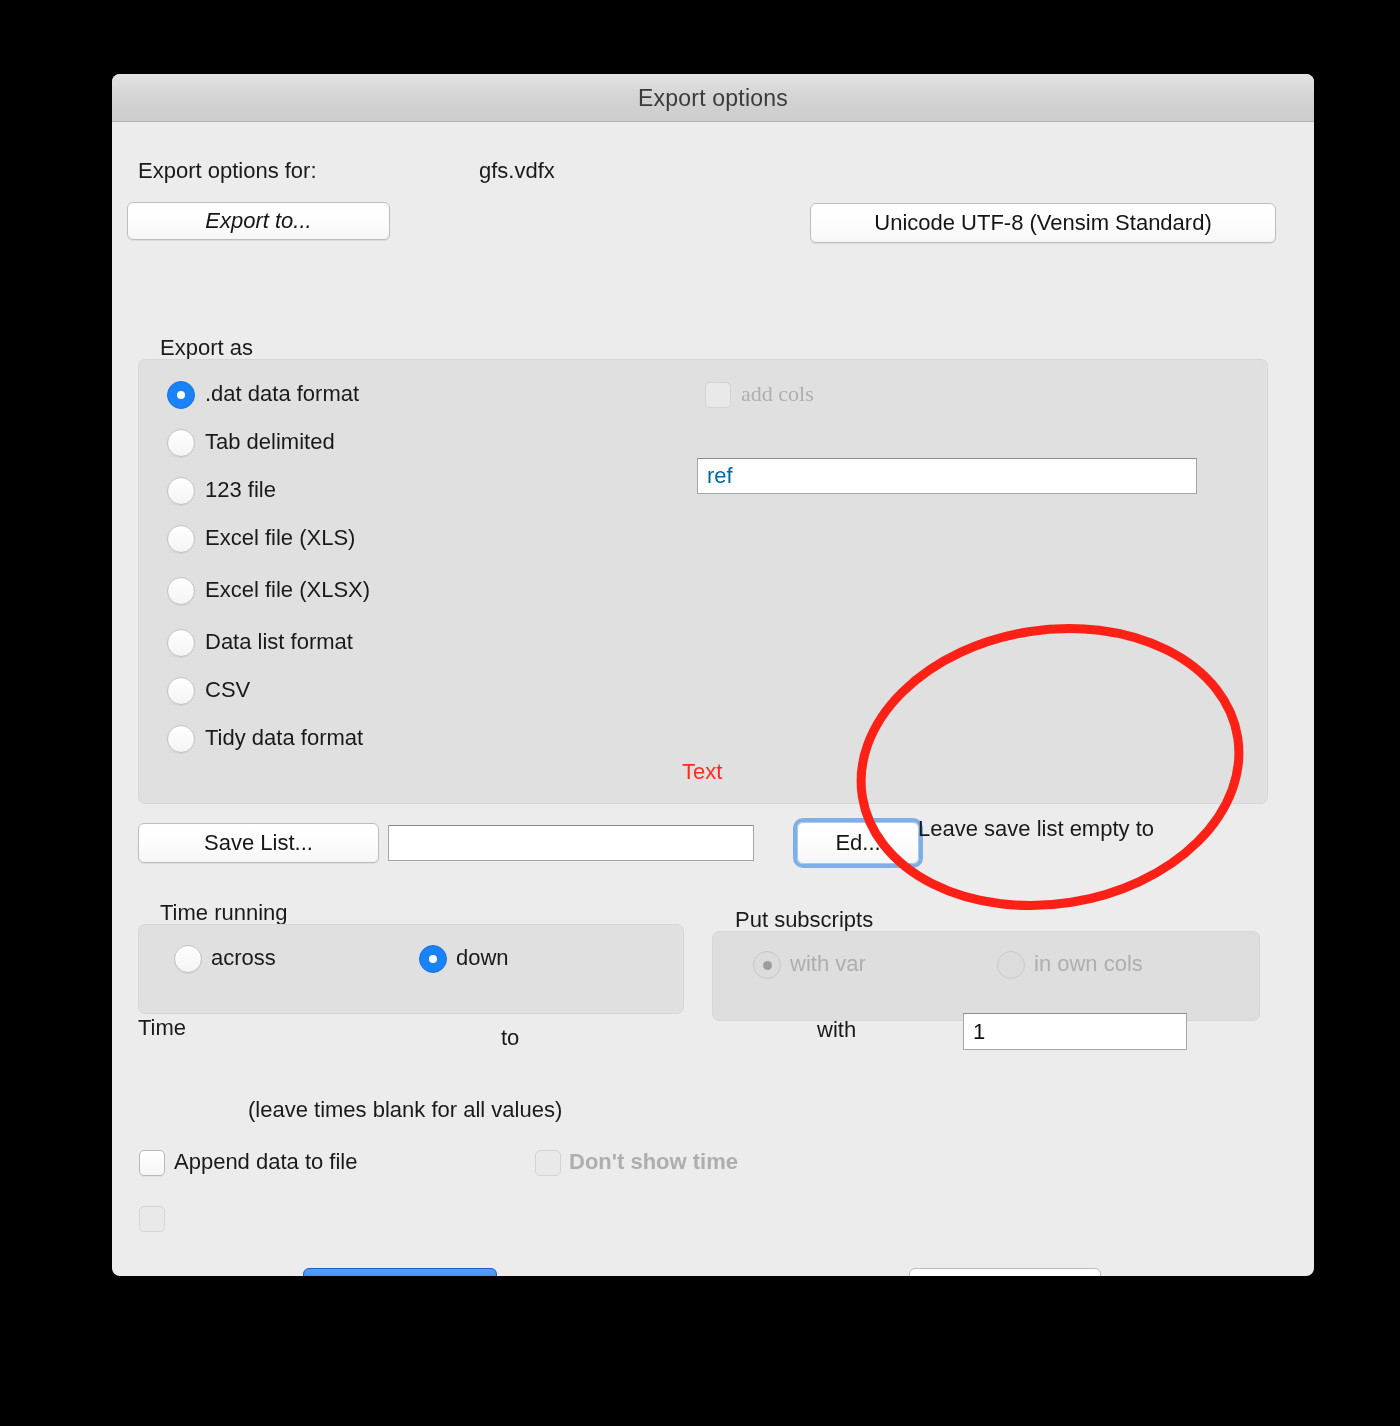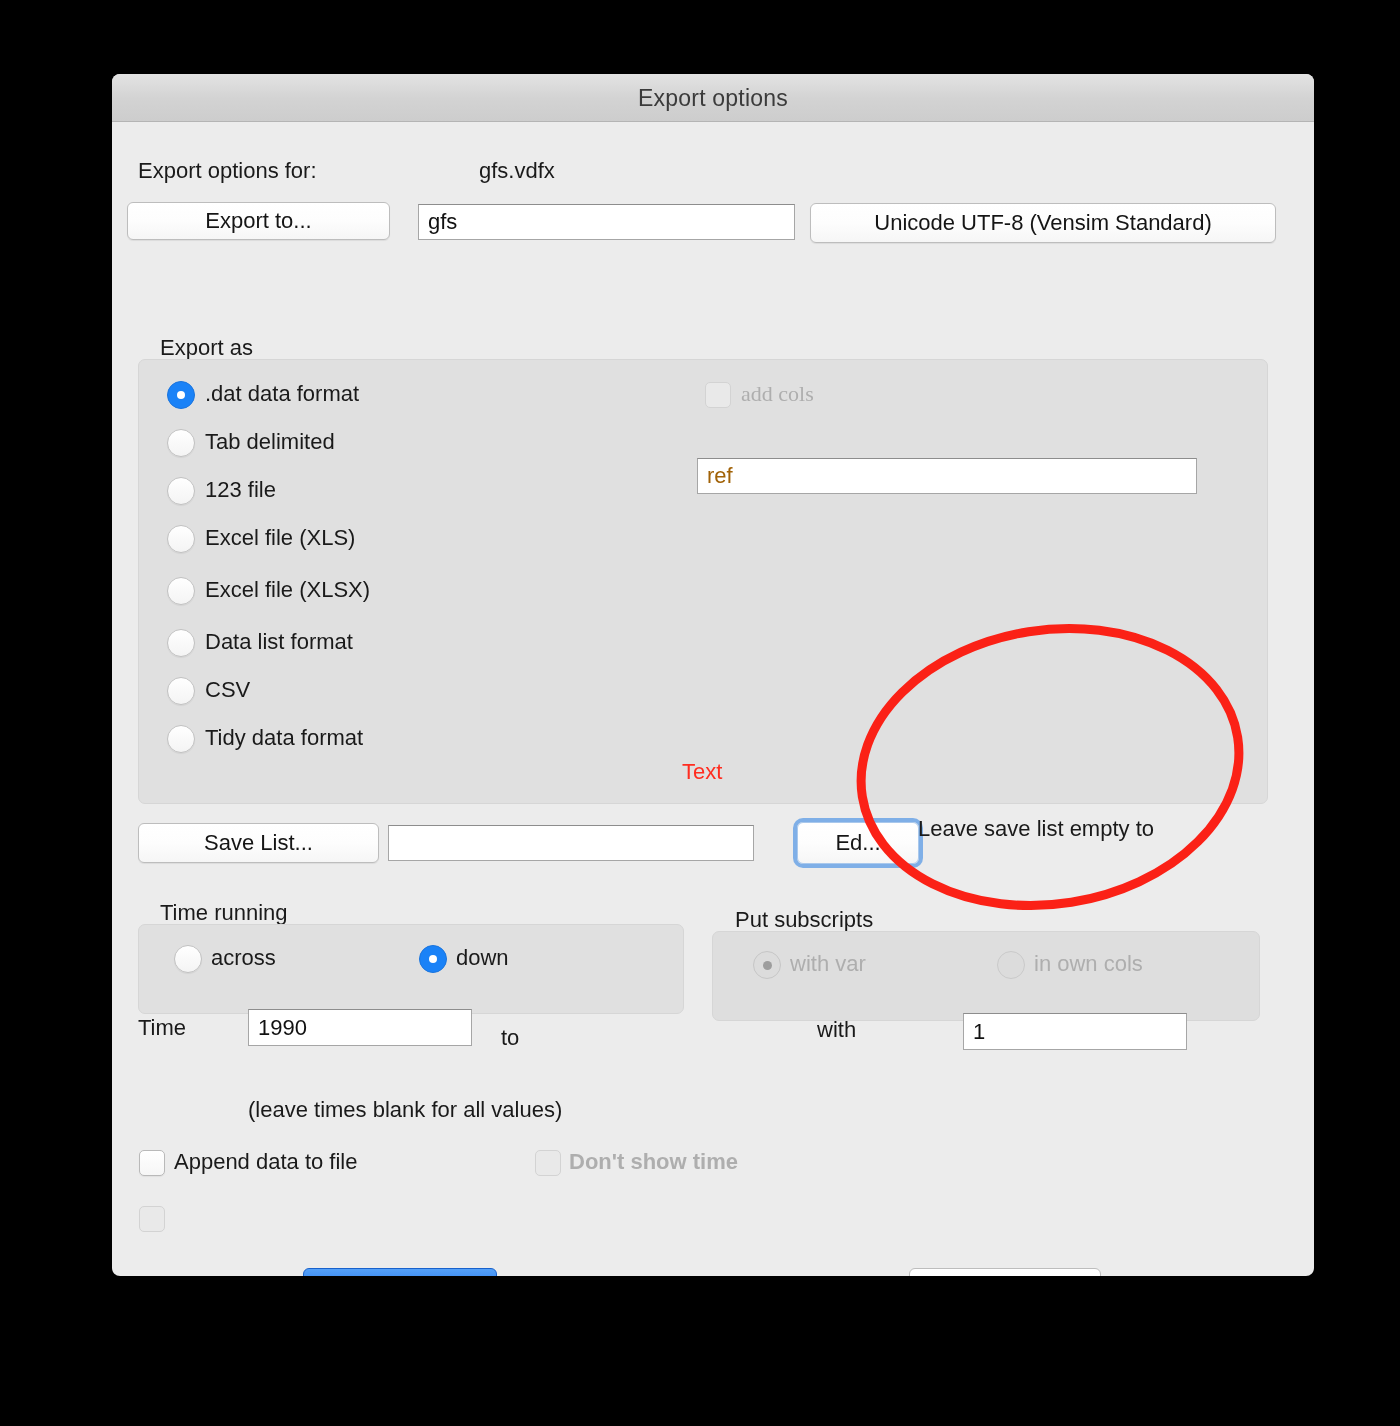--- a/index.html
+++ b/index.html
@@ -103,21 +103,21 @@
     background: #ffffff;
     border: 1px solid #a6a6a6;
     border-top-color: #8d8d8d;
     font-size: 22px;
     color: #111111;
     display: flex;
     align-items: center;
     padding-left: 9px;
     font-family: "Liberation Sans", sans-serif;
   }
-  .field .ph { color: #a16207; }
+  .field .ph { color: #0369a1; }
 
   
   .groupbox {
     position: absolute;
     box-sizing: border-box;
     background: #e0e0e0;
     border: 1px solid #d6d6d6;
     border-radius: 7px;
   }
   .groupbox.dimmed { background: #dedede; }
@@ -197,22 +197,21 @@
 
     <div class="titlebar">
       <div class="titlebar-text">Export options</div>
     </div>
 
     <div class="body">
 
       <div class="lbl" style="left:26px; top:36px;">Export options for:</div>
       <div class="lbl" style="left:367px; top:36px;">gfs.vdfx</div>
 
-      <div class="btn" style="left:15px; top:80px; width:263px; height:38px;">Export to...</div>
-      <div class="field" style="left:306px; top:82px; width:377px; height:36px;">gfs</div>
+      <div class="btn" style="left:15px; top:80px; width:263px; height:38px;font-style:italic;">Export to...</div>
       <div class="btn" style="left:698px; top:81px; width:466px; height:40px;">Unicode UTF-8 (Vensim Standard)</div>
 
       <div class="lbl" style="left:48px; top:213px;">Export as</div>
       <div class="groupbox" style="left:26px; top:237px; width:1130px; height:445px;"></div>
 
       <div class="radio on" style="left:55px; top:259px;"></div>
       <div class="lbl" style="left:93px; top:259px;">.dat data format</div>
 
       <div class="radio off" style="left:55px; top:307px;"></div>
       <div class="lbl" style="left:93px; top:307px;">Tab delimited</div>
@@ -258,21 +257,20 @@
       <div class="lbl" style="left:344px; top:823px;">down</div>
 
       <div class="lbl" style="left:623px; top:785px;">Put subscripts</div>
       <div class="groupbox dimmed" style="left:600px; top:809px; width:548px; height:90px;"></div>
       <div class="radio dim-on" style="left:641px; top:829px;"></div>
       <div class="lbl dim" style="left:678px; top:829px;">with var</div>
       <div class="radio dim-off" style="left:885px; top:829px;"></div>
       <div class="lbl dim" style="left:922px; top:829px;">in own cols</div>
 
       <div class="lbl" style="left:26px; top:893px;">Time</div>
-      <div class="field" style="left:136px; top:887px; width:224px; height:37px;">1990</div>
       <div class="lbl" style="left:389px; top:903px;">to</div>
       <div class="lbl" style="left:705px; top:895px;">with</div>
       <div class="field" style="left:851px; top:891px; width:224px; height:37px;">1</div>
 
       <div class="lbl" style="left:136px; top:975px;">(leave times blank for all values)</div>
 
       <div class="checkbox" style="left:27px; top:1028px;"></div>
       <div class="lbl" style="left:62px; top:1027px;">Append data to file</div>
 
       <div class="checkbox dim" style="left:423px; top:1028px;"></div>

